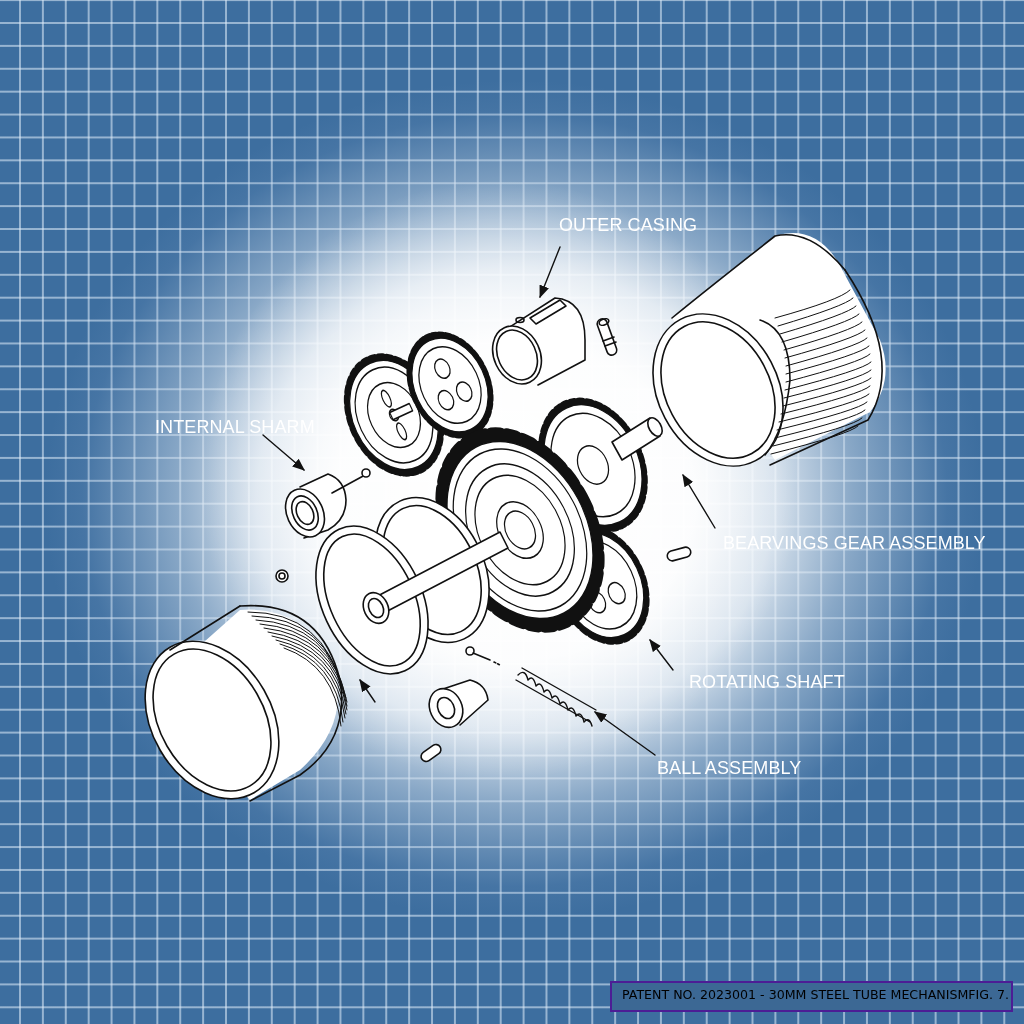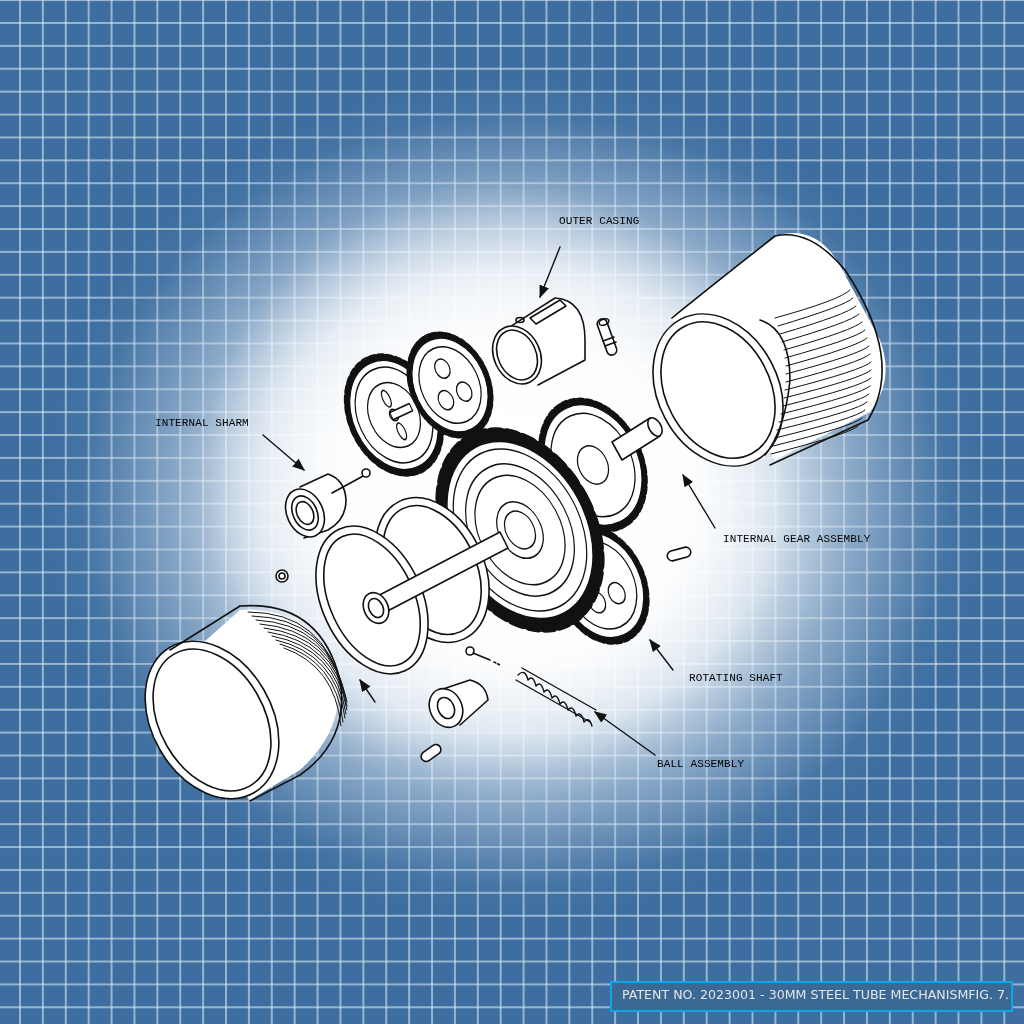--- a/index.html
+++ b/index.html
@@ -19,27 +19,27 @@
     background: radial-gradient(ellipse 470px 420px at 515px 500px,
       rgba(255,255,255,1) 0%, rgba(255,255,255,0.97) 38%, rgba(240,245,250,0.85) 55%,
       rgba(200,216,232,0.55) 72%, rgba(120,155,195,0.15) 92%, rgba(60,100,150,0) 100%);
   }
   .bg-glow2 {
     position: absolute; inset: 0;
     background: radial-gradient(circle 300px at 500px 480px, rgba(255,255,255,0.85) 0%, rgba(255,255,255,0.6) 60%, rgba(255,255,255,0) 100%);
   }
   svg.drawing { position: absolute; left: 0; top: 0; }
   .label {
-    position: absolute; color: #000000; font-size: 11px; letter-spacing: 0.1px;
-    font-family: Liberation Mono, monospace; white-space: nowrap;
+    position: absolute; color: #ffffff; font-size: 18px; letter-spacing: 0.1px;
+    font-family: Liberation Sans, sans-serif; white-space: nowrap;
   }
   .footer {
     position: absolute; left: 610px; top: 981px; width: 403px; height: 31px;
-    border: 2px solid #0ea5e9; box-sizing: border-box;
-    background: #3c6894; color: #e5e5e5;
+    border: 2px solid #4c1d95; box-sizing: border-box;
+    background: #3c6894; color: #000000;
     display: flex; align-items: center; justify-content: space-between;
     padding: 0 12px 4px 10px; font-size: 12.6px;
     font-family: "DejaVu Sans", "Liberation Sans", sans-serif;
   }
   .footer span { white-space: nowrap; }
 </style>
 </head>
 <body>
 
 <div class="canvas">
@@ -221,21 +221,21 @@
       <line x1="263" y1="435" x2="304" y2="470" marker-end="url(#arrow)"></line>
       <line x1="715" y1="528" x2="683" y2="475" marker-end="url(#arrow)"></line>
       <line x1="673" y1="670" x2="650" y2="640" marker-end="url(#arrow)"></line>
       <line x1="655" y1="755" x2="595" y2="712" marker-end="url(#arrow)"></line>
       <line x1="375" y1="702" x2="360" y2="680" marker-end="url(#arrow)"></line>
     </g>
   </svg>
 
   <div class="label" style="left:559px; top:215px;">OUTER CASING</div>
   <div class="label" style="left:155px; top:417px;">INTERNAL SHARM</div>
-  <div class="label" style="left:723px; top:533px;">INTERNAL GEAR ASSEMBLY</div>
+  <div class="label" style="left:723px; top:533px;">BEARVINGS GEAR ASSEMBLY</div>
   <div class="label" style="left:669px; top:672px;margin-left:20px;">ROTATING SHAFT</div>
   <div class="label" style="left:657px; top:758px;">BALL ASSEMBLY</div>
 
   <div class="footer">
     <span>PATENT NO. 2023001 - 30MM STEEL TUBE MECHANISM</span>
     <span>FIG. 7.</span>
   </div>
 </div>
 
 </body></html>

